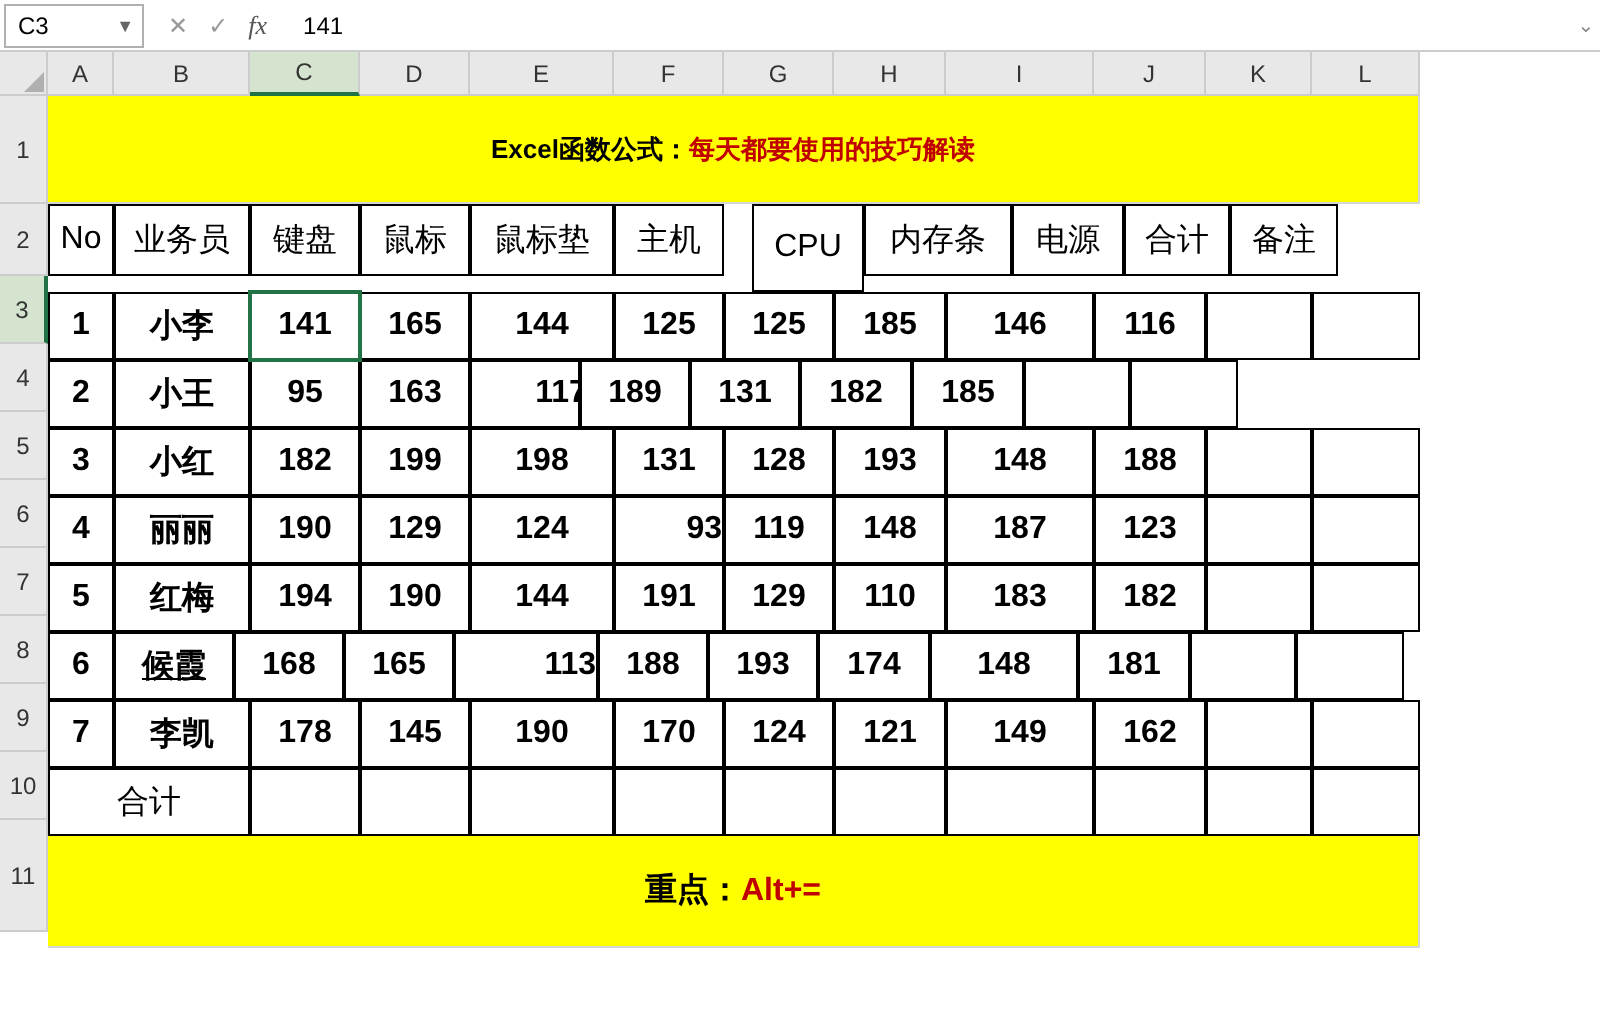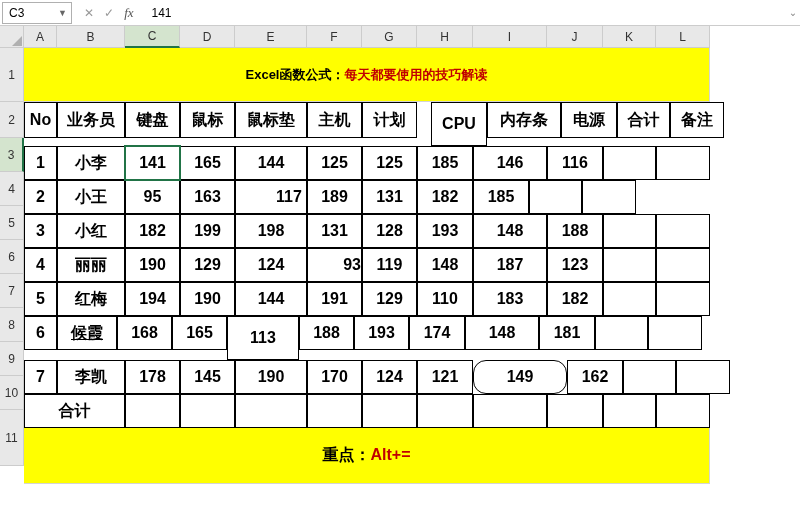--- a/index.html
+++ b/index.html
@@ -29,21 +29,21 @@
   .row { display: flex; }
   .cell { border-right: 1px solid #d4d4d4; border-bottom: 1px solid #d4d4d4; display: flex; align-items: center; justify-content: center; overflow: hidden; background: #fff; }
 
   .yellow { background: #ffff00 !important; }
   .tb { border: 1px solid #000 !important; }
   .tb-top { border-top: 1px solid #000 !important;}
   .tb-left { border-left: 1px solid #000 !important;}
 
   .title-text { font-weight: bold; font-size: 13px; }
   .title-red { color: #c00000; }
-  .hdr { font-weight: bold; font-size: 16px; }
+  .hdr { font-weight: normal; font-size: 16px; }
   .val { font-weight: bold; font-size: 16px; }
   .footer-text { font-weight: bold; font-size: 16px; }
 
   .active-cell { outline: 2px solid #217346; outline-offset: -1px; z-index: 5; position: relative; }
 
   .colA { width: 33px; } .colB { width: 68px; } .colC { width: 55px; } .colD { width: 55px; }
   .colE { width: 72px; } .colF { width: 55px; } .colG { width: 55px; } .colH { width: 56px; }
   .colI { width: 74px; } .colJ { width: 56px; } .colK { width: 53px; } .colL { width: 54px; }
 
 </style>
@@ -117,23 +117,20 @@
         </div>
         <div class="cell colD tb tb-top" style="width: 55px; height: 36px;">
           <span class="hdr">鼠标</span>
         </div>
         <div class="cell colE tb tb-top" style="width: 72px; height: 36px;">
           <span class="hdr">鼠标垫</span>
         </div>
         <div class="cell colF tb tb-top" style="width: 55px; height: 36px;">
           <span class="hdr">主机</span>
         </div>
-        <div class="cell colG tb tb-top" style="width: 55px; height: 36px;">
-          <span class="hdr">计划</span>
-        </div>
         <div class="cell colH tb tb-top" style="width: 56px; height: 44px; margin-left: 14px;">
           <span class="hdr">CPU</span>
         </div>
         <div class="cell colI tb tb-top" style="width: 74px; height: 36px;">
           <span class="hdr">内存条</span>
         </div>
         <div class="cell colJ tb tb-top" style="width: 56px; height: 36px;">
           <span class="hdr">电源</span>
         </div>
         <div class="cell colK tb tb-top" style="width: 53px; height: 36px;">
@@ -183,21 +180,21 @@
         </div>
         <div class="cell colB tb" style="width: 68px; height: 34px;">
           <span class="val">小王</span>
         </div>
         <div class="cell colC tb" style="width: 55px; height: 34px;">
           <span class="val">95</span>
         </div>
         <div class="cell colD tb" style="width: 55px; height: 34px;">
           <span class="val">163</span>
         </div>
-        <div class="cell colE tb" style="width: 72px; height: 34px; padding-left: 36px;">
+        <div class="cell colE tb" style="width: 55px; height: 34px; padding-left: 36px;">
           <span class="val">117</span>
         </div>
         <div class="cell colF tb" style="width: 55px; height: 34px;">
           <span class="val">189</span>
         </div>
         <div class="cell colG tb" style="width: 55px; height: 34px;">
           <span class="val">131</span>
         </div>
         <div class="cell colH tb" style="width: 56px; height: 34px;">
           <span class="val">182</span>
@@ -316,21 +313,21 @@
         </div>
         <div class="cell colB tb" style="width: 60px; height: 34px; text-decoration: underline;">
           <span class="val">候霞</span>
         </div>
         <div class="cell colC tb" style="width: 55px; height: 34px;">
           <span class="val">168</span>
         </div>
         <div class="cell colD tb" style="width: 55px; height: 34px;">
           <span class="val">165</span>
         </div>
-        <div class="cell colE tb" style="width: 72px; height: 44px;">
+        <div class="cell colE tb" style="width: 72px; height: 34px; justify-content: flex-end;">
           <span class="val">113</span>
         </div>
         <div class="cell colF tb" style="width: 55px; height: 34px;">
           <span class="val">188</span>
         </div>
         <div class="cell colG tb" style="width: 55px; height: 34px;">
           <span class="val">193</span>
         </div>
         <div class="cell colH tb" style="width: 56px; height: 34px;">
           <span class="val">174</span>
@@ -362,21 +359,21 @@
         </div>
         <div class="cell colF tb" style="width: 55px; height: 34px;">
           <span class="val">170</span>
         </div>
         <div class="cell colG tb" style="width: 55px; height: 34px;">
           <span class="val">124</span>
         </div>
         <div class="cell colH tb" style="width: 56px; height: 34px;">
           <span class="val">121</span>
         </div>
-        <div class="cell colI tb" style="width: 94px; height: 34px; border-radius: 13px;">
+        <div class="cell colI tb" style="width: 74px; height: 34px;">
           <span class="val">149</span>
         </div>
         <div class="cell colJ tb" style="width: 56px; height: 34px;">
           <span class="val">162</span>
         </div>
         <div class="cell colK tb" style="width: 53px; height: 34px;"></div>
         <div class="cell colL tb" style="width: 54px; height: 34px;"></div>
       </div>
       <div class="row">
         <div class="cell tb tb-left" style="width: 101px; height: 34px;">

